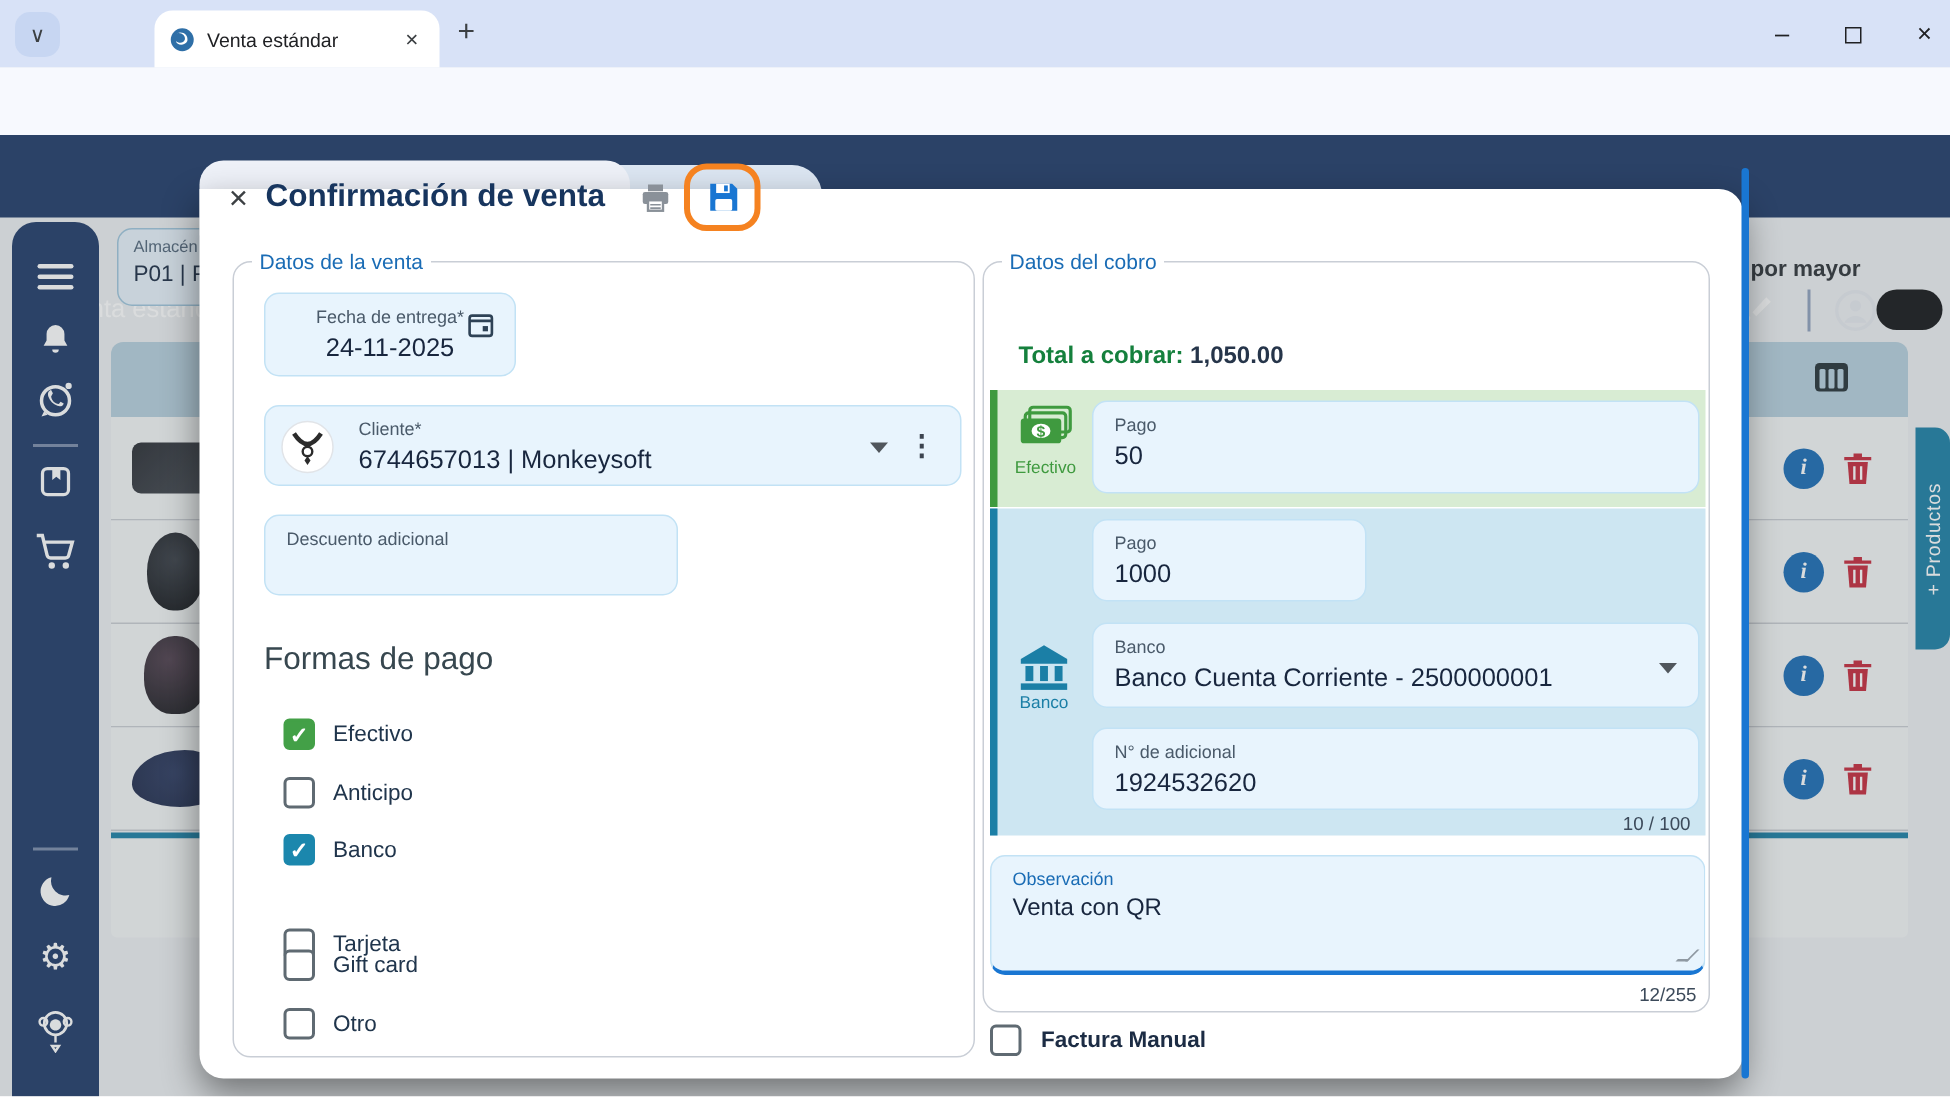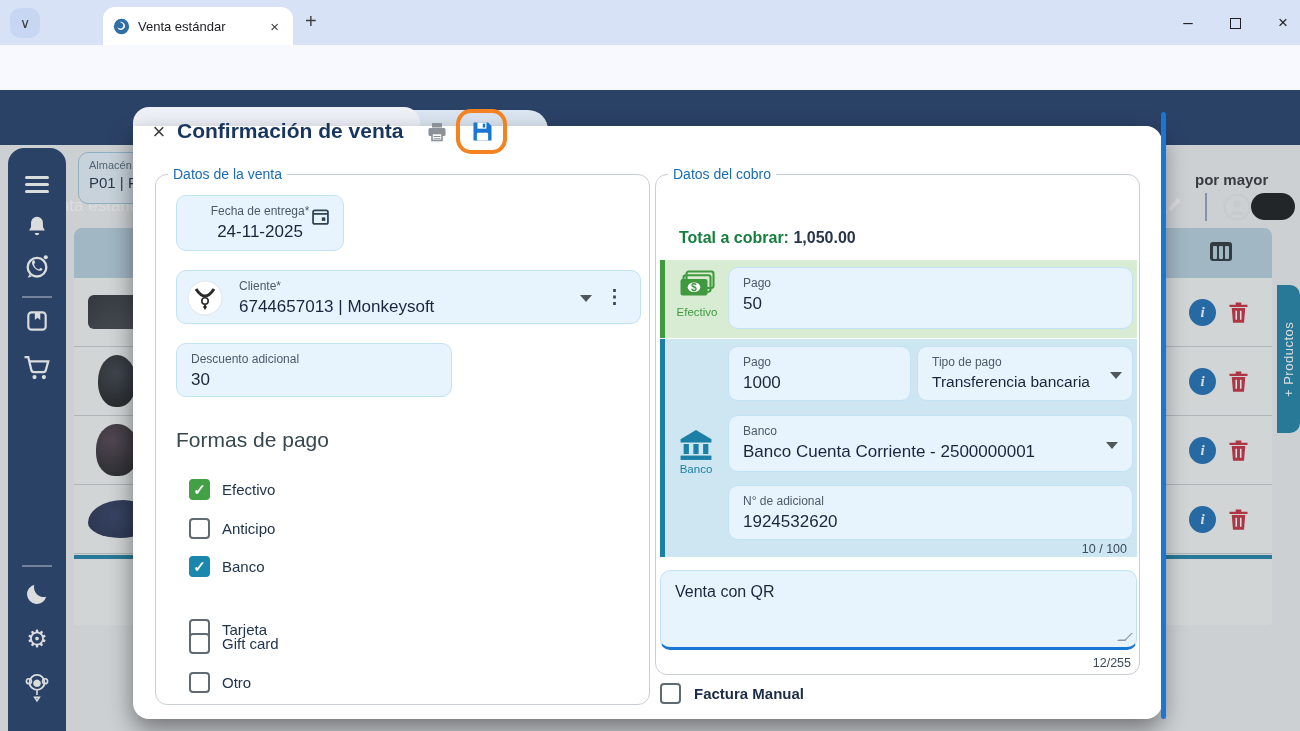--- a/index.html
+++ b/index.html
@@ -41,21 +41,21 @@
   .sidebar { position:absolute; left:8px; top:148px; width:58px; height:583px; background:#1f3a68; border-radius:16px 16px 0 0; }
   .sb-item { position:absolute; left:0; width:58px; display:flex; justify-content:center; }
   .hamburger span { display:block; width:24px; height:3px; background:#fff; border-radius:2px; margin:4px 0; }
   .sb-divider { position:absolute; left:14px; width:30px; height:1.5px; background:#7b8cab; }
   .gear-glyph { font-size:24px; color:#fff; line-height:1; }
 
   .almacen-box { position:absolute; left:78px; top:152px; width:92px; height:52px; background:#e8f3fb;
     border:1px solid #9fc6dd; border-radius:10px; padding:6px 10px; }
   .almacen-label { font-size:11px; color:#53677c; }
   .almacen-value { font-size:15px; color:#1c2c44; margin-top:3px; }
-  .por-mayor { position:absolute; left:1167px; top:171px; font-size:15px; color:#2e3338; font-weight:bold;margin-left:28px; }
+  .por-mayor { position:absolute; left:1167px; top:171px; font-size:15px; color:#2e3338; font-weight:bold; }
 
   .ptable { position:absolute; left:74px; top:228px; width:1198px; height:397px; border-radius:8px 8px 0 0; }
   .thead { position:absolute; left:0; top:0; width:1198px; height:50px; background:#b7d0de; border-radius:8px 8px 0 0; }
   .columns-icon { position:absolute; right:40px; top:14px; width:22px; height:19px; background:#263238;
     border-radius:3px; display:flex; gap:2px; padding:4px 3px 2px; }
   .columns-icon i { flex:1; background:#b7d0de; border-radius:1px; }
   .trow { position:absolute; left:0; width:1198px; height:69px; background:#f4f6f7; border-bottom:1px solid #c9ced2; }
   .pimg { position:absolute; left:14px; top:8px; width:60px; height:52px; }
   .img-keyboard { background:linear-gradient(135deg,#2a2d33,#4a4f57); border-radius:6px; height:34px; top:17px; }
   .img-mouse1 { background:radial-gradient(circle at 50% 35%,#3b4048,#17191d); border-radius:50% 50% 46% 46%; width:38px; left:24px; }
@@ -343,21 +343,20 @@
               <path d="M18 24l-2 3 2 3 2-3z" fill="#2b2b2b"></path>
             </svg>
           <div class="f-label">Cliente*</div>
           <div class="f-value">6744657013 | Monkeysoft</div>
           <span class="caret" style="right:48px; top:24px;"></span>
           <span class="kebab" style="right:16px; top:14px;">⋮</span>
         </div>
 
         <div class="field" style="left:20px; top:161px; width:276px; height:54px;">
           <div class="f-label">Descuento adicional</div>
-          <div class="f-value">30</div>
         </div>
 
         <div class="formas-heading">Formas de pago</div>
 
         <div class="cb-row" style="top:297px;">
           <span class="cb green">
               <span>✓</span>
             </span>
           <span class="cb-label">Efectivo</span>
         </div>
@@ -415,38 +414,34 @@
               <rect x="10.3" y="11" width="3.4" height="6.5" fill="#1b7fa6"></rect>
               <rect x="16.6" y="11" width="3.4" height="6.5" fill="#1b7fa6"></rect>
               <rect x="2" y="18.5" width="20" height="2.8" fill="#1b7fa6"></rect>
             </svg>
           <div class="block-label" style="left:3px; top:124px; color:#1b7fa6;">Banco</div>
 
           <div class="field" style="left:63px; top:7px; width:183px; height:55px;">
             <div class="f-label">Pago</div>
             <div class="f-value">1000</div>
           </div>
-          <div class="field" style="left:252px; top:7px; width:216px; height:55px;">
-            <div class="f-label">Tipo de pago</div>
-            <div class="f-value" style="font-size:15.5px;">Transferencia bancaria</div>
-            <span class="caret" style="right:10px; top:25px;"></span>
-          </div>
           <div class="field" style="left:63px; top:76px; width:405px; height:57px;">
             <div class="f-label">Banco</div>
             <div class="f-value">Banco Cuenta Corriente - 2500000001</div>
             <span class="caret" style="right:14px; top:26px;"></span>
           </div>
           <div class="field" style="left:63px; top:146px; width:405px; height:55px;">
             <div class="f-label">N° de adicional</div>
             <div class="f-value">1924532620</div>
           </div>
           <div class="counter" style="right:10px; top:203px;">10 / 100</div>
         </div>
 
         <div class="obs-field">
+          <div class="obs-label">Observación</div>
           <div class="obs-value">Venta con QR</div>
           <div class="resize-grip"></div>
         </div>
         <div class="counter" style="right:8px; top:474px;">12/255</div>
       </fieldset>
 
       <div class="factura-row">
         <span class="cb"></span>
         <span class="factura-label">Factura Manual</span>
       </div>

